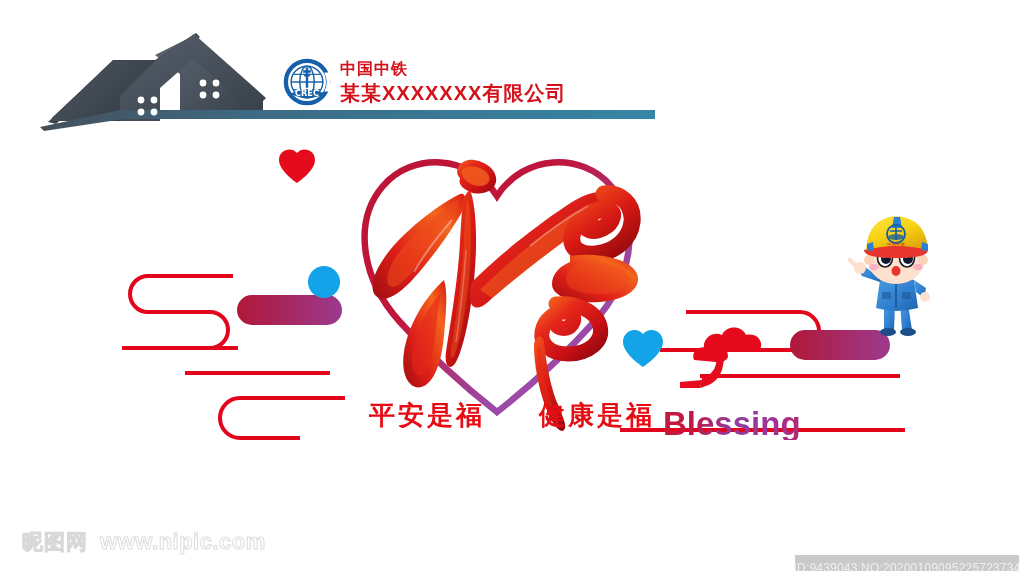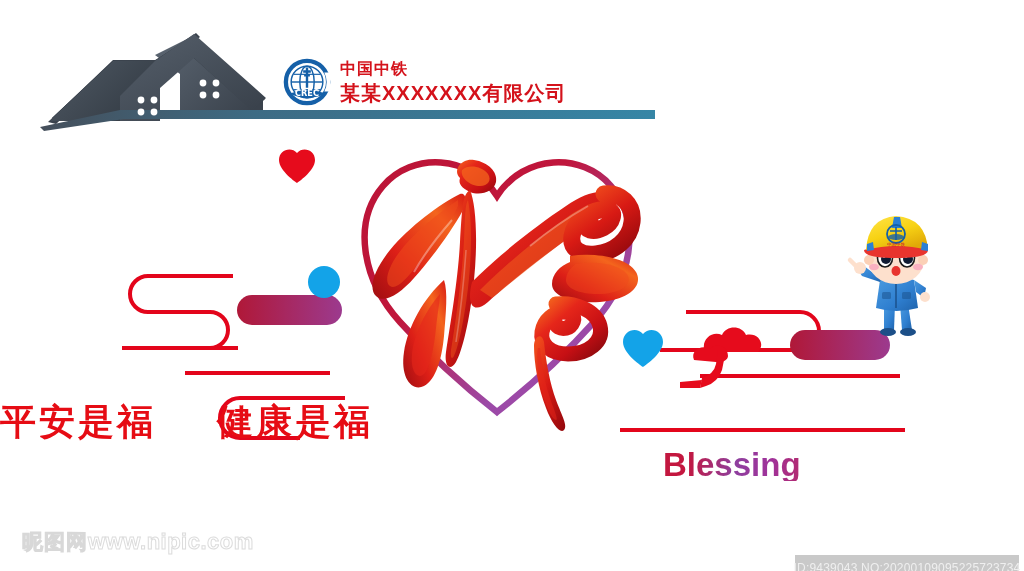--- a/index.html
+++ b/index.html
@@ -41,41 +41,41 @@
   #blessing-word {
     position:absolute; left:663px; top:277px;
     font-size:33px; font-weight:bold;
     font-family:"Liberation Sans", sans-serif;
     letter-spacing:0px;
     background:linear-gradient(95deg,#c3173f 0%,#c3173f 18%,#8e3f9e 52%,#a0329a 78%,#b32a6e 100%);
     -webkit-background-clip:text; background-clip:text;
     color:transparent; -webkit-text-fill-color:transparent;
     white-space:nowrap;
     line-height:1;
-    margin-top:41px;
   }
 
   
   #slogan {
     position:absolute; left:0; top:398px; width:1024px;
-    font-size:36px; font-weight:bold;
+    text-align:center;
+    font-size:26px; font-weight:bold;
     color:#e60c14;
     letter-spacing:3px;
     white-space:nowrap;
     font-family:"DejaVu Sans", sans-serif;
   }
   #slogan .gap { display:inline-block; width:30px; }
 
   
   #mascot { position:absolute; left:838px; top:208px; width:116px; height:132px; }
 
   
   #watermark {
     position:absolute; left:22px; top:528px;
-    display:flex; align-items:center; gap:0;
+    display:flex; align-items:center; gap:12px;
   }
   #wm-cn {
     font-size:21px; color:#ffffff; font-weight:bold;
     -webkit-text-stroke:1px #d8d8d8;
     text-shadow:0 0 0 #d8d8d8;
     font-family:"DejaVu Sans", sans-serif;
     letter-spacing:1px;
   }
   #wm-url {
     font-size:22px; color:#ffffff; font-weight:bold;

